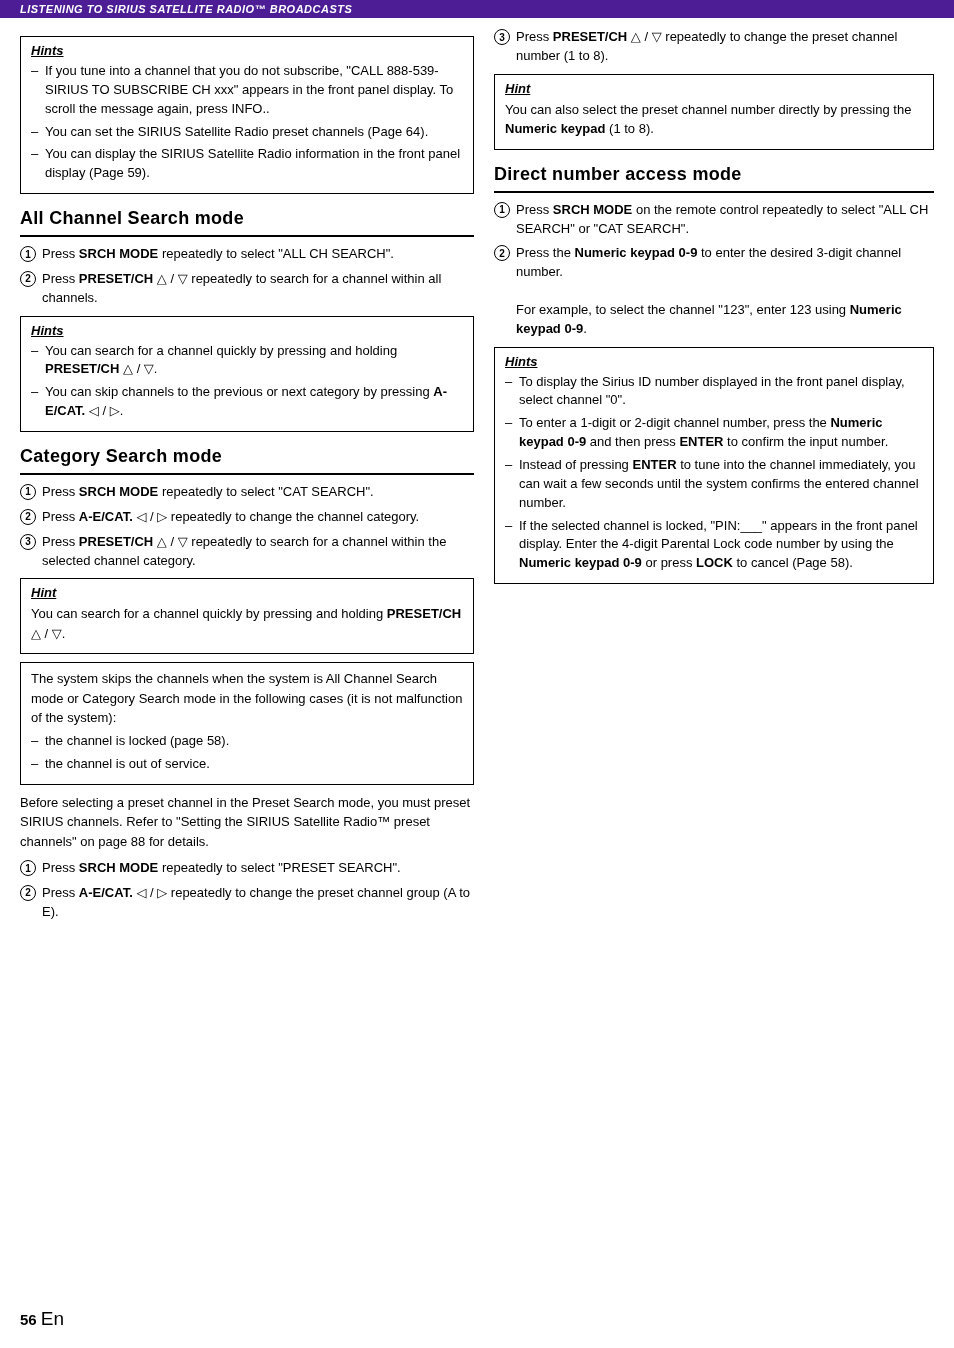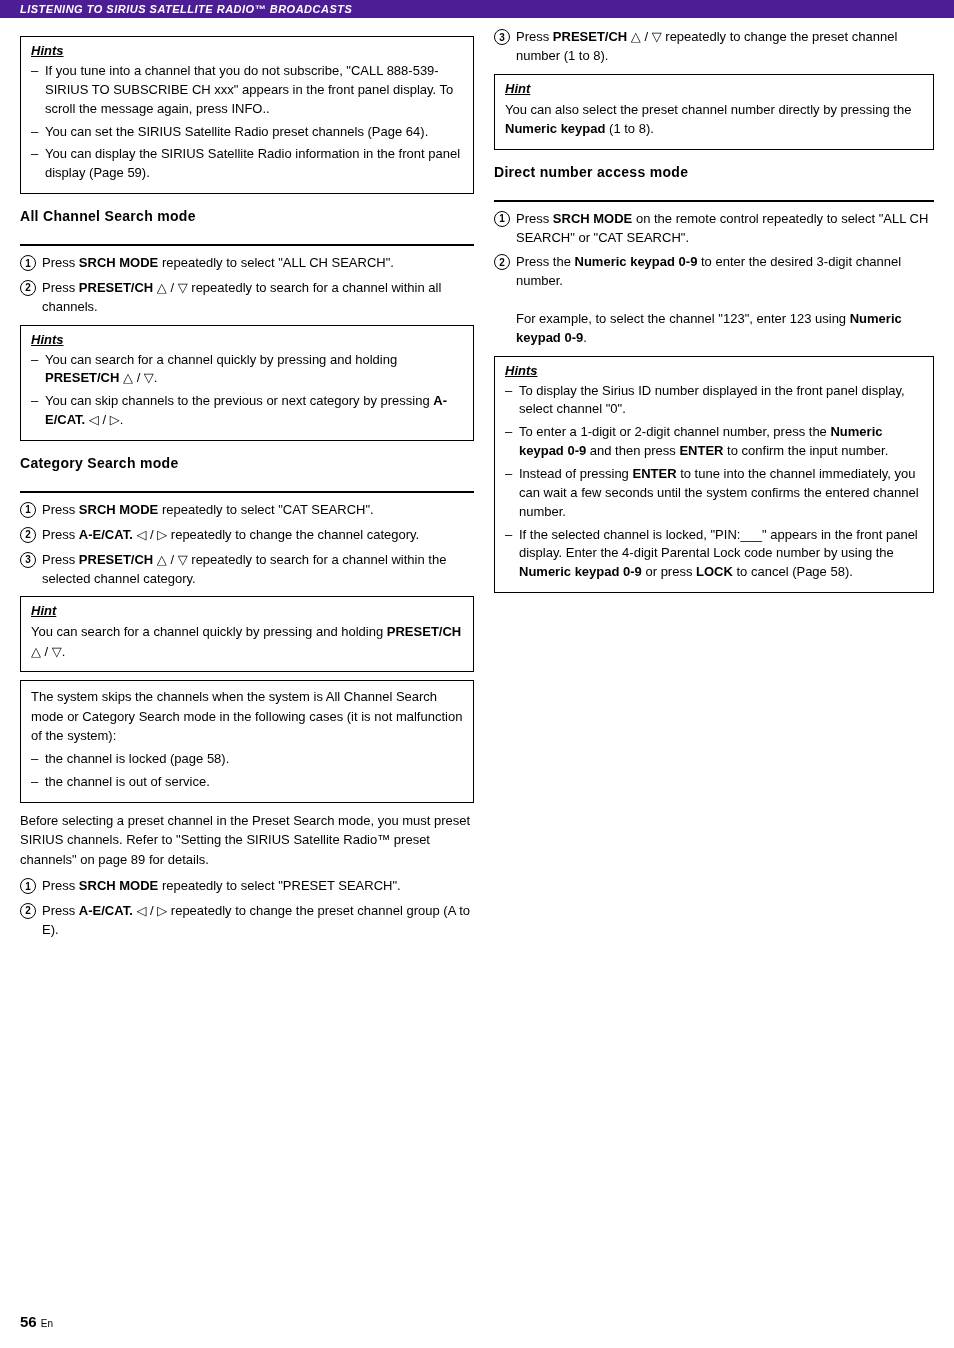--- a/index.html
+++ b/index.html
@@ -46,23 +46,23 @@
     }
     .hints-box .box-title, .hint-box .box-title, .note-box .box-title {
       font-style: italic;
       font-weight: bold;
       font-size: 13px;
       margin-bottom: 4px;
       text-decoration: underline;
     }
     .section-heading {
       font-weight: bold;
-      font-size: 14px;
+      font-size: 18px;
       border-bottom: 2px solid #000;
-      padding-bottom: 20px;
+      padding-bottom: 6px;
       margin-top: 14px;
       margin-bottom: 8px;
       color: #000;
       letter-spacing: 0.3px;
     }
     .numbered-item {
       display: flex;
       align-items: flex-start;
       margin-bottom: 6px;
     }
@@ -174,21 +174,21 @@
 
       <div class="note-box">
         <p>The system skips the channels when the system is All Channel Search mode or Category Search mode in the following cases (it is not malfunction of the system):</p>
         <ul class="bullet-list">
           <li><span>the channel is locked (page 58).</span></li>
           <li><span>the channel is out of service.</span></li>
         </ul>
       </div>
 
 
-      <p style="margin-bottom:8px;">Before selecting a preset channel in the Preset Search mode, you must preset SIRIUS channels. Refer to "Setting the SIRIUS Satellite Radio™ preset channels" on page 89 for details.</p>
+      <p style="margin-bottom:8px;">Before selecting a preset channel in the Preset Search mode, you must preset SIRIUS channels. Refer to "Setting the SIRIUS Satellite Radio™ preset channels" on page 88 for details.</p>
 
       <div class="numbered-item">
         <span class="num-circle">1</span>
         <span class="item-text">Press <b>SRCH MODE</b> repeatedly to select "PRESET SEARCH".</span>
       </div>
       <div class="numbered-item">
         <span class="num-circle">2</span>
         <span class="item-text">Press <b>A-E/CAT.</b> ◁ / ▷ repeatedly to change the preset channel group (A to E).</span>
       </div>
 
@@ -229,15 +229,15 @@
           <li>To enter a 1-digit or 2-digit channel number, press the <b>Numeric keypad 0-9</b> and then press <b>ENTER</b> to confirm the input number.</li>
           <li>Instead of pressing <b>ENTER</b> to tune into the channel immediately, you can wait a few seconds until the system confirms the entered channel number.</li>
           <li>If the selected channel is locked, "PIN:___" appears in the front panel display. Enter the 4-digit Parental Lock code number by using the <b>Numeric keypad 0-9</b> or press <b>LOCK</b> to cancel (Page 58).</li>
         </ul>
       </div>
 
     </div>
   </div>
 
   <div class="page-footer">
-    <span>56</span> <span style="font-size:10px;font-weight:normal;">En</span>
+    <span>56</span> <span style="font-size:19px;font-weight:normal;">En</span>
   </div>
 </div>
 
 </body></html>

